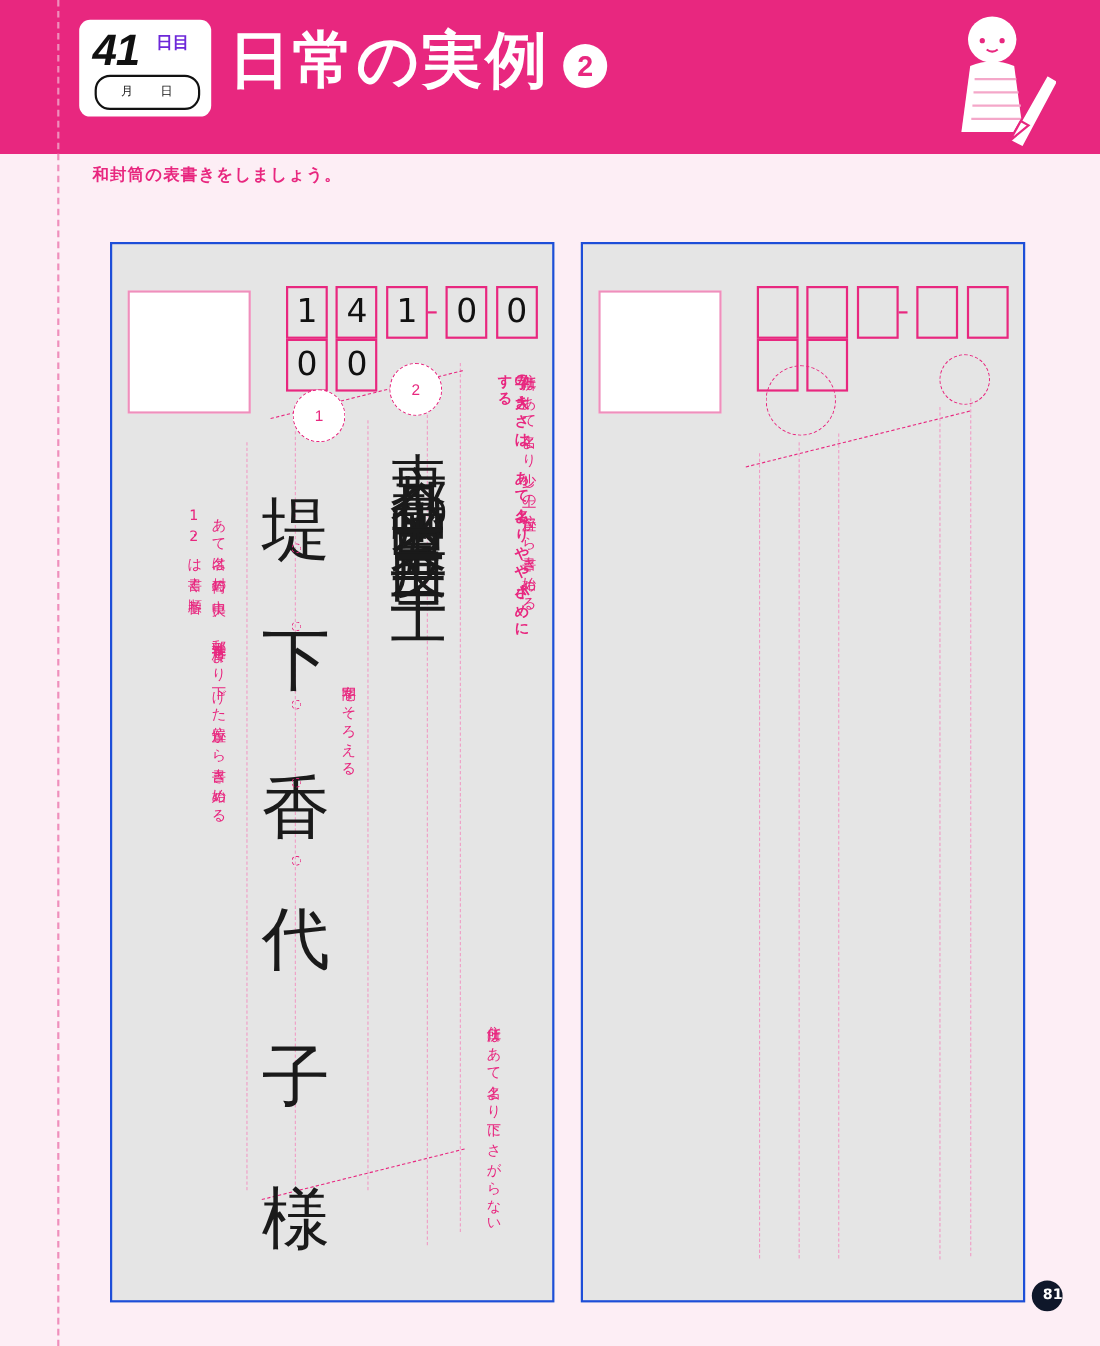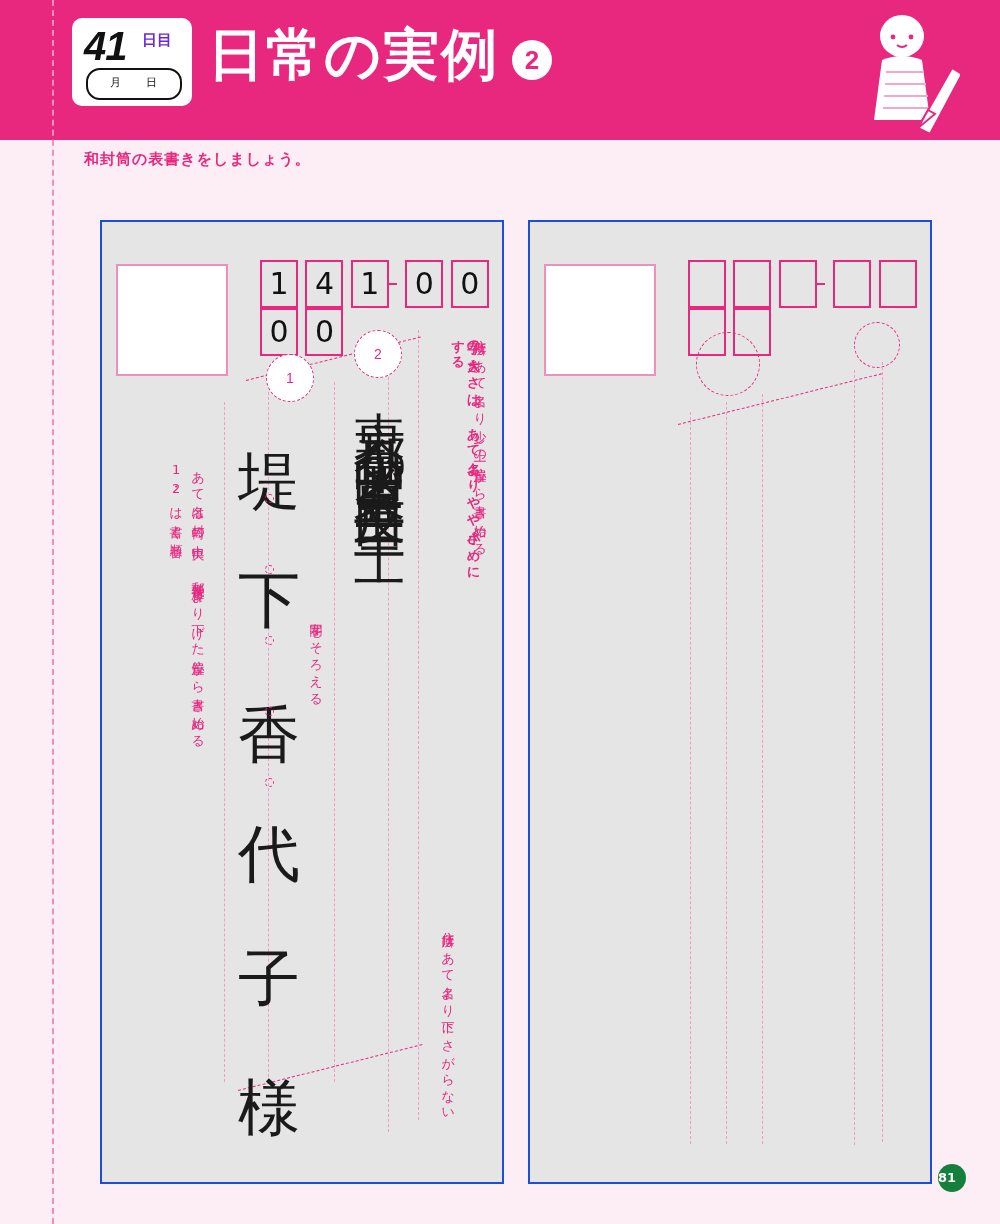--- a/index.html
+++ b/index.html
@@ -149,22 +149,22 @@
   .zip-empty .cell{color:transparent;}
 
   .circle-guide{
     position:absolute;width:62px;height:62px;border-radius:50%;
     border:1px dashed #e8277f;
   }
 
   
   .pagenum{
     position:absolute;right:34px;bottom:32px;width:28px;height:28px;
-    border-radius:50%;background:#15803d;color:#fff;
-    font-size:13px;text-align:left;line-height:28px;font-weight:bold;
+    border-radius:50%;background:#0f172a;color:#fff;
+    font-size:13px;text-align:right;line-height:28px;font-weight:bold;
     font-family:"DejaVu Sans", sans-serif;
   }
 </style>
 </head>
 <body>
 
 <div class="header">
 
   <div class="day-badge">
     <div class="day-num">41</div>

